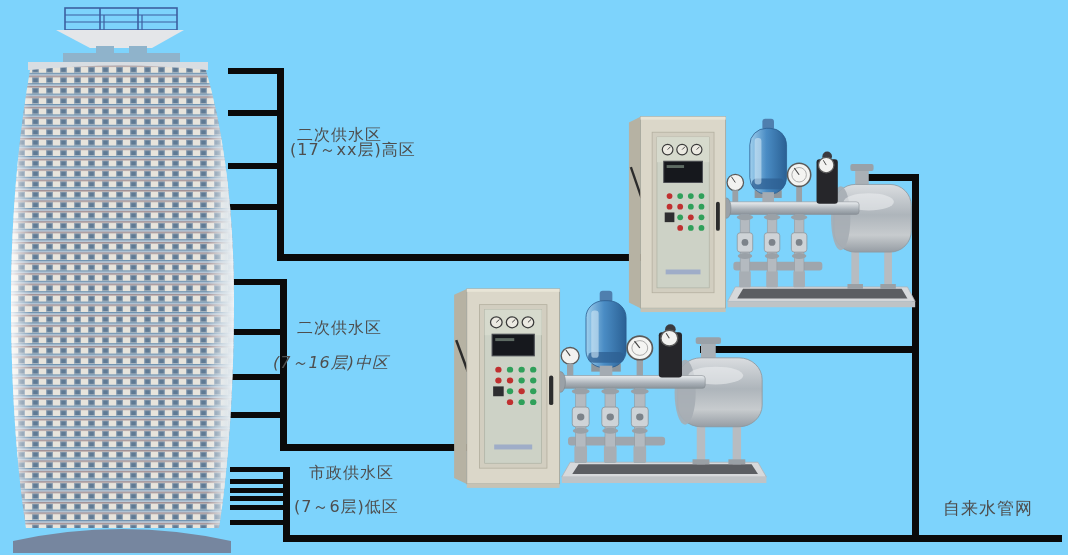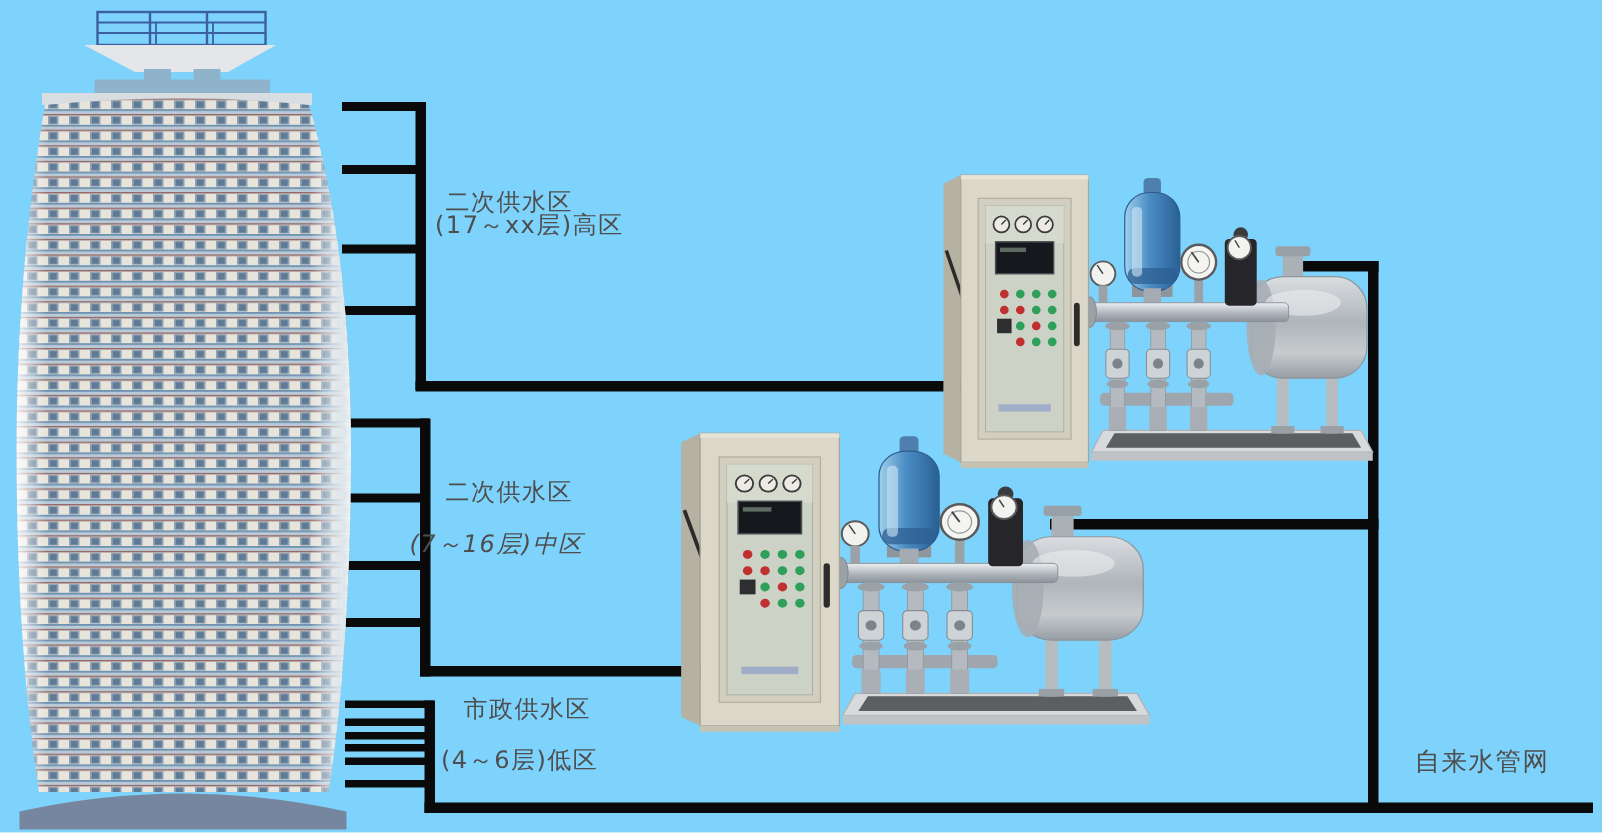--- a/index.html
+++ b/index.html
@@ -236,16 +236,16 @@
   </g>
 </svg>
 
   <div class="label" style="left:297px;top:127px;">二次供水区</div>
   <div class="label" style="left:290px;top:142px;">(17～xx层)高区</div>
 
   <div class="label" style="left:297px;top:320px;">二次供水区</div>
   <div class="label" style="left:273px;top:355px;font-style:italic;">(7～16层)中区</div>
 
   <div class="label" style="left:297px;top:465px;margin-left:12px;">市政供水区</div>
-  <div class="label" style="left:294px;top:499px;">(4～6层)低区</div>
+  <div class="label" style="left:294px;top:499px;">(7～6层)低区</div>
 
   <div class="label net" style="left:929px;top:500px;margin-left:14px;">自来水管网</div>
 </div>
 
 </body></html>

